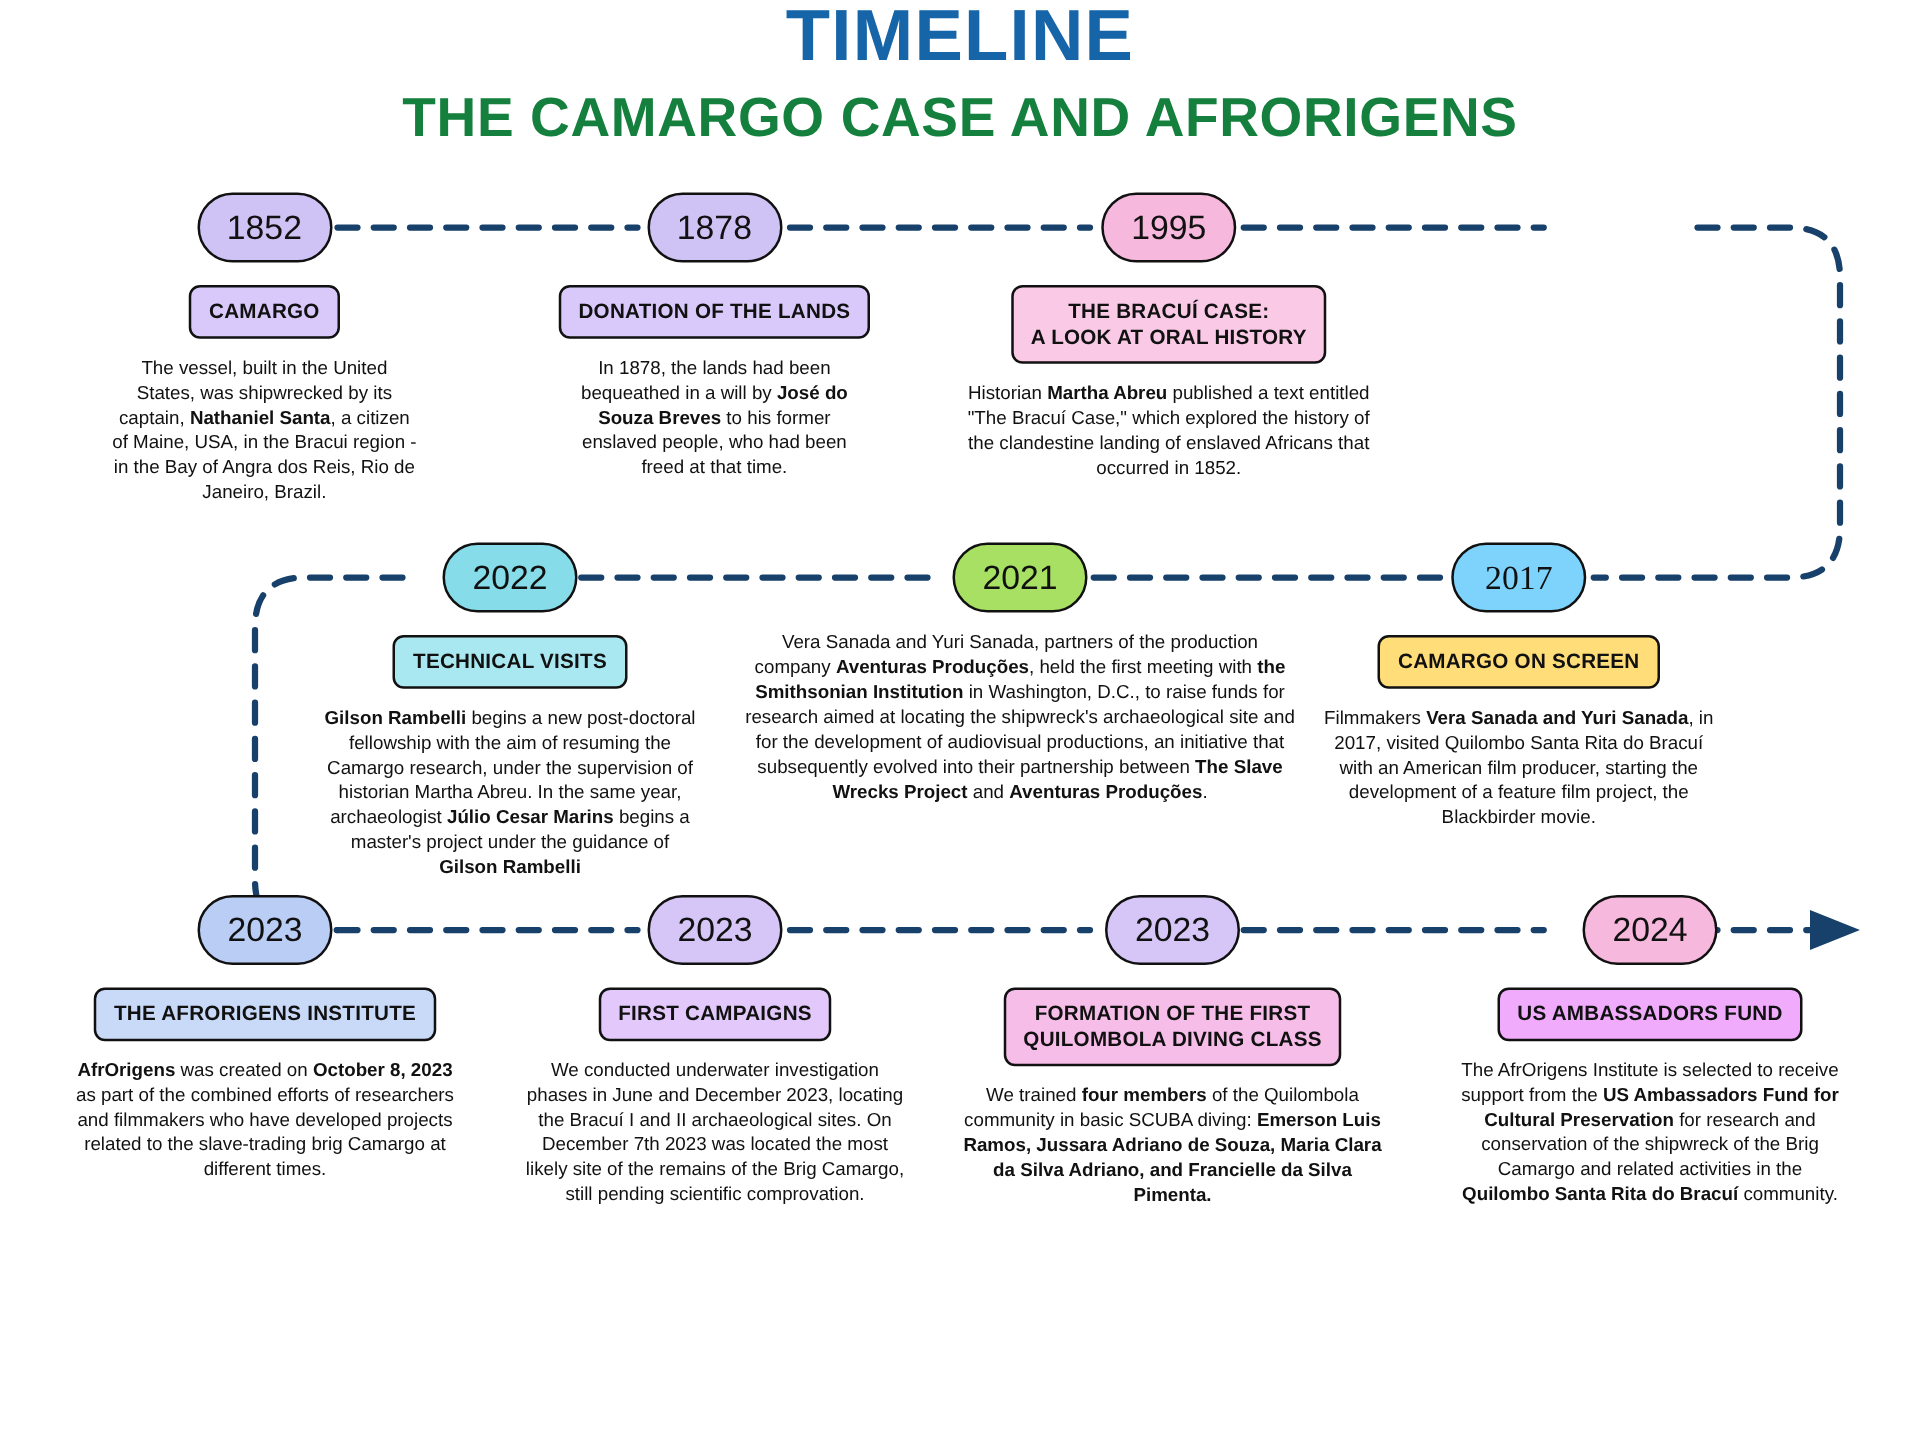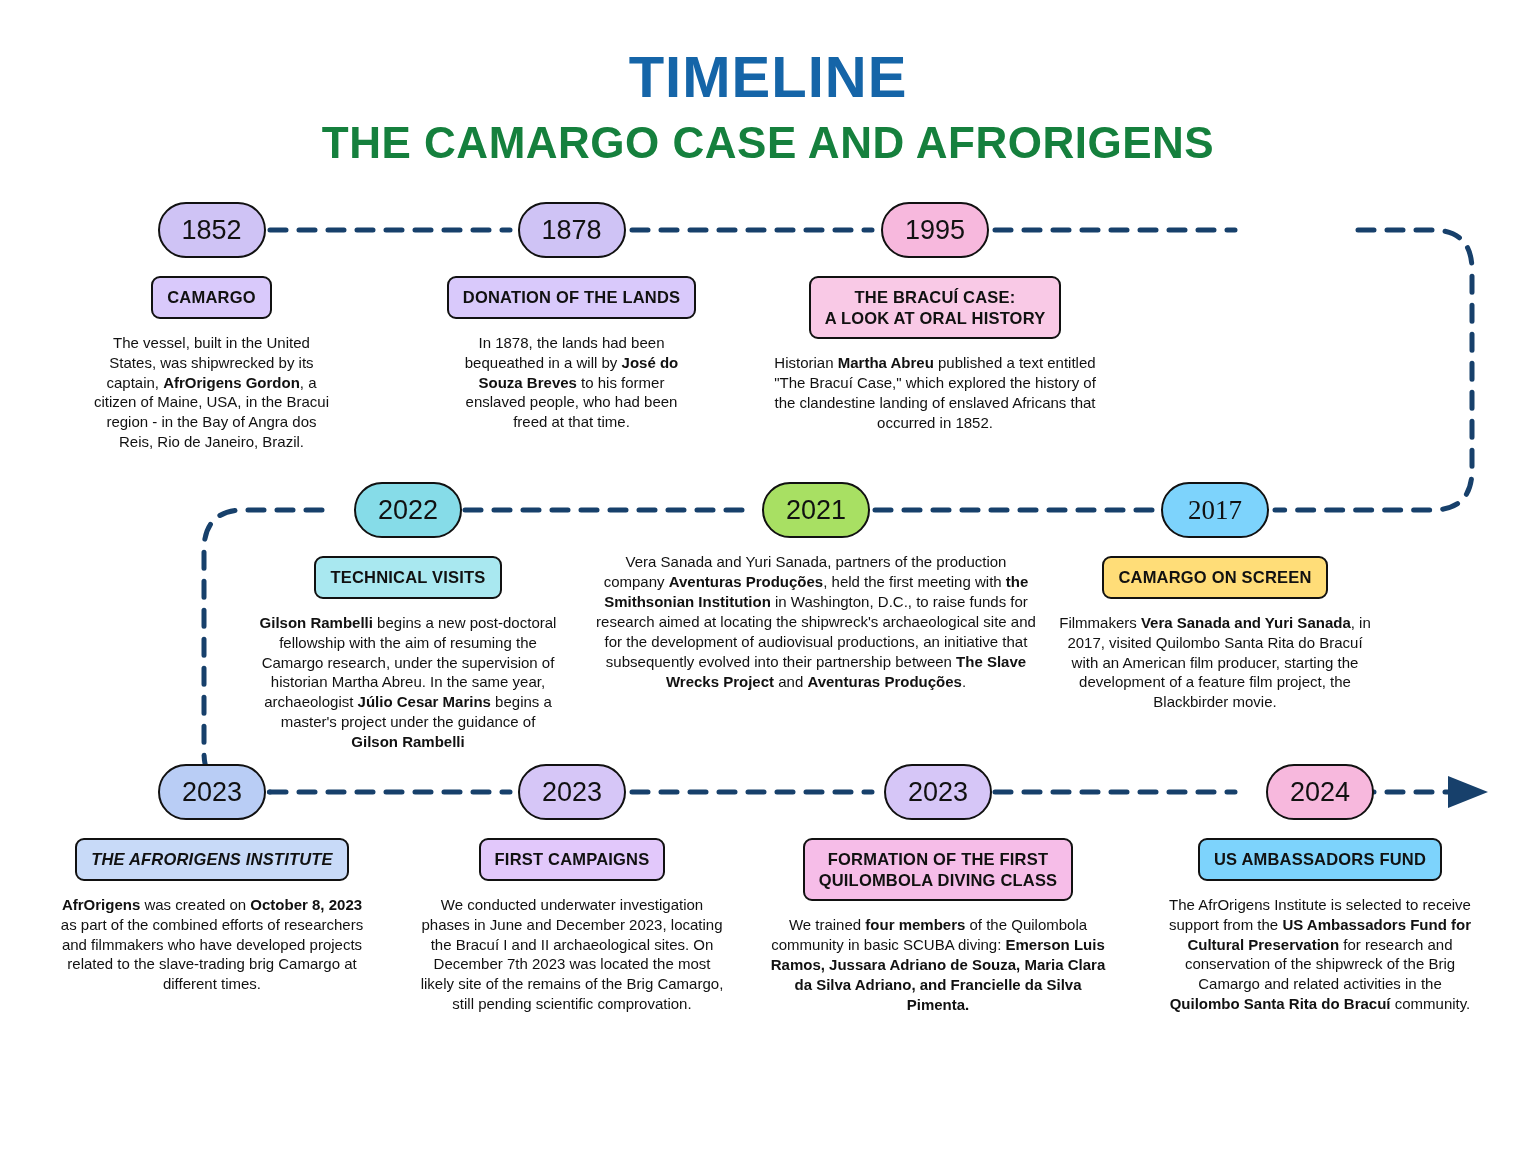--- a/index.html
+++ b/index.html
@@ -8,21 +8,21 @@
     width: 1536px;
     height: 1152px;
     background: #ffffff;
     font-family: "Liberation Sans", sans-serif;
     color: #111111;
     position: relative;
     overflow: hidden;
   }
 
   
-  #header { text-align: center; padding-top: 48px; }
+  #header { text-align: center; }
   #title-main {
     font-size: 58px;
     font-weight: bold;
     letter-spacing: 1px;
     color: #1565a8;
     line-height: 1.0;
   }
   #title-sub {
     font-size: 44px;
     font-weight: bold;
@@ -97,21 +97,21 @@
   .c-pink-l   { background: #f9c9e6; }
   .c-peach    { background: #fbd2bb; }
   .c-peach-l  { background: #fcdcc8; }
   .c-cyan     { background: #86dce8; }
   .c-cyan-l   { background: #a9e8f0; }
   .c-green    { background: #a8e063; }
   .c-green-l  { background: #bdeb84; }
   .c-yellow   { background: #ffd24d; }
   .c-yellow-l { background: #ffdd78; }
   .c-blue     { background: #b9cdf5; }
-  .c-blue-l   { background: #c8daf8; font-style: italic; }
+  .c-blue-l   { background: #c8daf8; }
   .c-lilac    { background: #d6c6f7; }
   .c-violet   { background: #e2c8fb; }
   .c-magenta  { background: #f6bde8; }
   .c-magenta2 { background: #f7bfe3; }
 </style>
 </head>
 <body>
 
 <div id="header">
   <div id="title-main">TIMELINE</div>
@@ -134,21 +134,21 @@
     <path d="M 270 612 L 510 612" stroke="#17406b" stroke-width="5" stroke-dasharray="16 13" fill="none" stroke-linecap="round"></path>
     <path d="M 632 612 L 872 612" stroke="#17406b" stroke-width="5" stroke-dasharray="16 13" fill="none" stroke-linecap="round"></path>
     <path d="M 995 612 L 1235 612" stroke="#17406b" stroke-width="5" stroke-dasharray="16 13" fill="none" stroke-linecap="round"></path>
     <path d="M 1358 612 L 1448 612" stroke="#17406b" stroke-width="5" stroke-dasharray="16 13" fill="none" stroke-linecap="round"></path>
     <polygon points="1448,596 1488,612 1448,628" fill="#17406b"></polygon>
   </svg>
 
   <div class="node" style="left:84px; top:22px;">
     <div class="year-pill c-purple-l" style="background: rgb(207, 195, 245);">1852</div>
     <div class="label-box c-purple" style="background: rgb(217, 201, 251);">CAMARGO</div>
-    <div class="body-text">The vessel, built in the United States, was shipwrecked by its captain, <b>AfrOrigens Gordon</b>, a citizen of Maine, USA, in the Bracui region - in the Bay of Angra dos Reis, Rio de Janeiro, Brazil.</div>
+    <div class="body-text">The vessel, built in the United States, was shipwrecked by its captain, <b>Nathaniel Santa</b>, a citizen of Maine, USA, in the Bracui region - in the Bay of Angra dos Reis, Rio de Janeiro, Brazil.</div>
   </div>
 
   <div class="node" style="left:444px; top:22px;">
     <div class="year-pill c-purple-l" style="background: rgb(207, 195, 245);">1878</div>
     <div class="label-box c-purple" style="background: rgb(217, 201, 251);">DONATION OF THE LANDS</div>
     <div class="body-text">In 1878, the lands had been bequeathed in a will by <b>José do Souza Breves</b> to his former enslaved people, who had been freed at that time.</div>
   </div>
 
   <div class="node" style="left:760px; top:22px; width:350px;">
     <div class="year-pill c-pink" style="background: rgb(247, 184, 221);">1995</div>
@@ -189,17 +189,17 @@
 
   <div class="node" style="left:760px; top:584px; width:356px;">
     <div class="year-pill c-lilac" style="background: rgb(214, 198, 247);">2023</div>
     <div class="label-box c-magenta" style="white-space: pre-line; background: rgb(246, 189, 232);">FORMATION OF THE FIRST
 QUILOMBOLA DIVING CLASS</div>
     <div class="body-text">We trained <b>four members</b> of the Quilombola community in basic SCUBA diving: <b>Emerson Luis Ramos, Jussara Adriano de Souza, Maria Clara da Silva Adriano, and Francielle da Silva Pimenta.</b></div>
   </div>
 
   <div class="node" style="left:1160px; top:584px; width:320px;">
     <div class="year-pill c-pink" style="background: rgb(247, 184, 221);">2024</div>
-    <div class="label-box c-magenta2" style="background: #7dd3fc;">US AMBASSADORS FUND</div>
+    <div class="label-box c-magenta2" style="background: #f0abfc;">US AMBASSADORS FUND</div>
     <div class="body-text">The AfrOrigens Institute is selected to receive support from the <b>US Ambassadors Fund for Cultural Preservation</b> for research and conservation of the shipwreck of the Brig Camargo and related activities in the <b>Quilombo Santa Rita do Bracuí</b> community.</div>
   </div>
 
 </div>
 
 </body></html>

